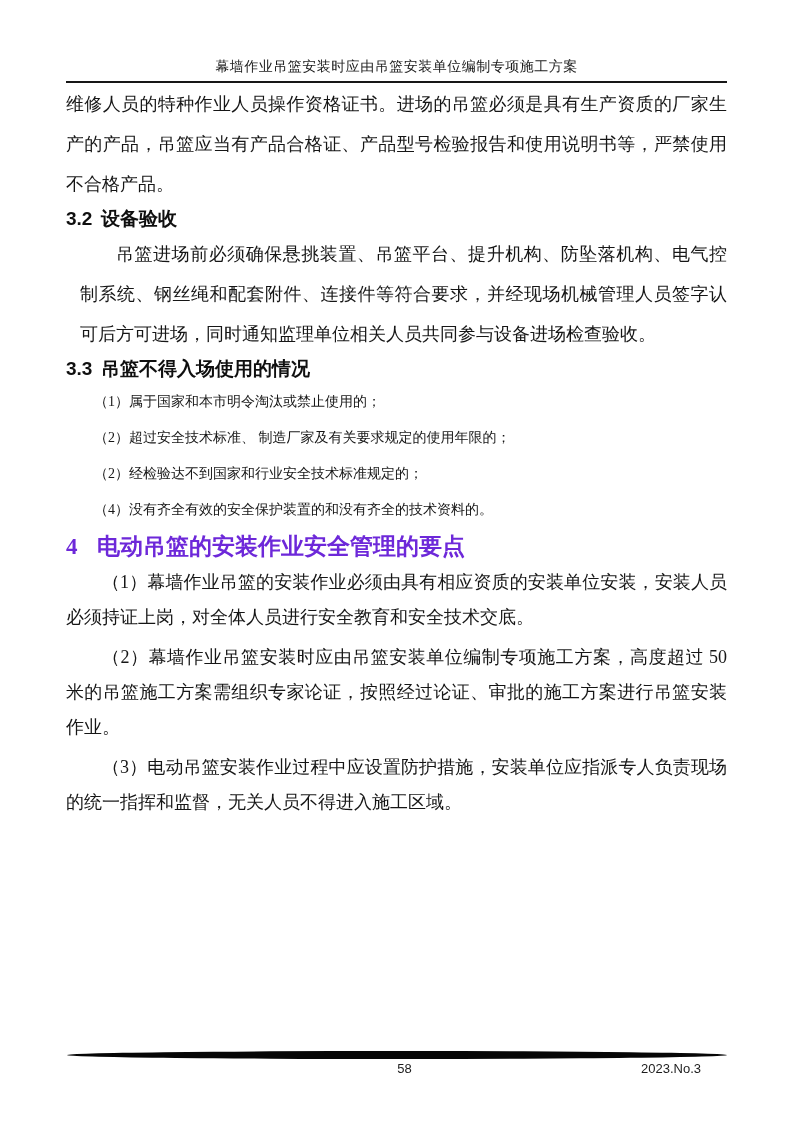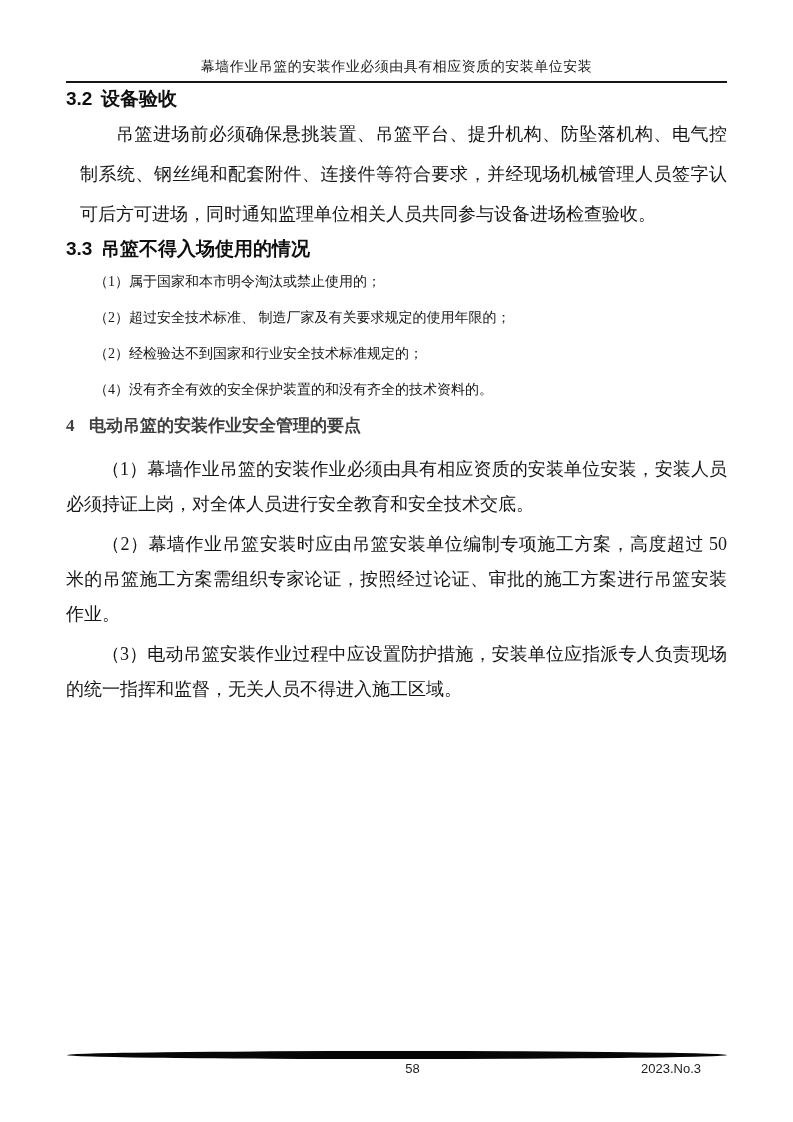--- a/index.html
+++ b/index.html
@@ -61,26 +61,26 @@
     margin: 0;
     font-family: "Liberation Sans", sans-serif;
     font-weight: 700;
     font-size: 19px;
     line-height: 30px;
     color: #0f0f0f;
     text-align: left;
   }
   .h-small .h-num { margin-right: 0.45em; font-family: Liberation Sans, sans-serif; font-weight: 700; }
   .h-large {
-    margin: 0 0 8px 0;
+    margin: 0 0 0 0;
     font-family: "Liberation Sans", sans-serif;
     font-weight: 700;
-    font-size: 17px;
+    font-size: 23px;
     line-height: 36px;
-    color: #404040;
+    color: #6d28d9;
     text-align: left;
   }
   .h-large .h-num { margin-right: 0.85em; font-family: "Liberation Serif", serif; font-weight: 700; }
   .para.post {
     line-height: 35px;
     margin-bottom: 5px;
     text-indent: 2em;
   }
 
   
@@ -98,42 +98,43 @@
     top: 1061px;
     left: 66px;
     width: 661px;
     height: 20px;
     font-family: "Liberation Sans", sans-serif;
     font-size: 13px;
     color: #1c1c1c;
   }
   .page-number {
     position: absolute;
-    left: 16px;
+    left: 8px;
     width: 100%;
     text-align: center;
   }
   .issue-number {
     position: absolute;
     right: 26px;
     top: 0;
   }
 </style>
 </head>
 <body>
 
 <div class="page">
 
   <div class="doc-header">
-    <div class="title">幕墙作业吊篮的安装作业必须由具有相应资质的安装单位安装</div>
+    <div class="title">幕墙作业吊篮安装时应由吊篮安装单位编制专项施工方案</div>
     <div class="header-rule"></div>
   </div>
 
   <div class="doc-body">
 
+    <p class="para">维修人员的特种作业人员操作资格证书。进场的吊篮必须是具有生产资质的厂家生产的产品，吊篮应当有产品合格证、产品型号检验报告和使用说明书等，严禁使用不合格产品。</p>
 
     <h2 class="h-small"><span class="h-num">3.2</span><span>设备验收</span></h2>
 
     <p class="para indent">吊篮进场前必须确保悬挑装置、吊篮平台、提升机构、防坠落机构、电气控制系统、钢丝绳和配套附件、连接件等符合要求，并经现场机械管理人员签字认可后方可进场，同时通知监理单位相关人员共同参与设备进场检查验收。</p>
 
     <h2 class="h-small"><span class="h-num">3.3</span><span>吊篮不得入场使用的情况</span></h2>
 
     <p class="list-item">（1）属于国家和本市明令淘汰或禁止使用的；</p>
     <p class="list-item">（2）超过安全技术标准、 制造厂家及有关要求规定的使用年限的；</p>
     <p class="list-item">（2）经检验达不到国家和行业安全技术标准规定的；</p>

